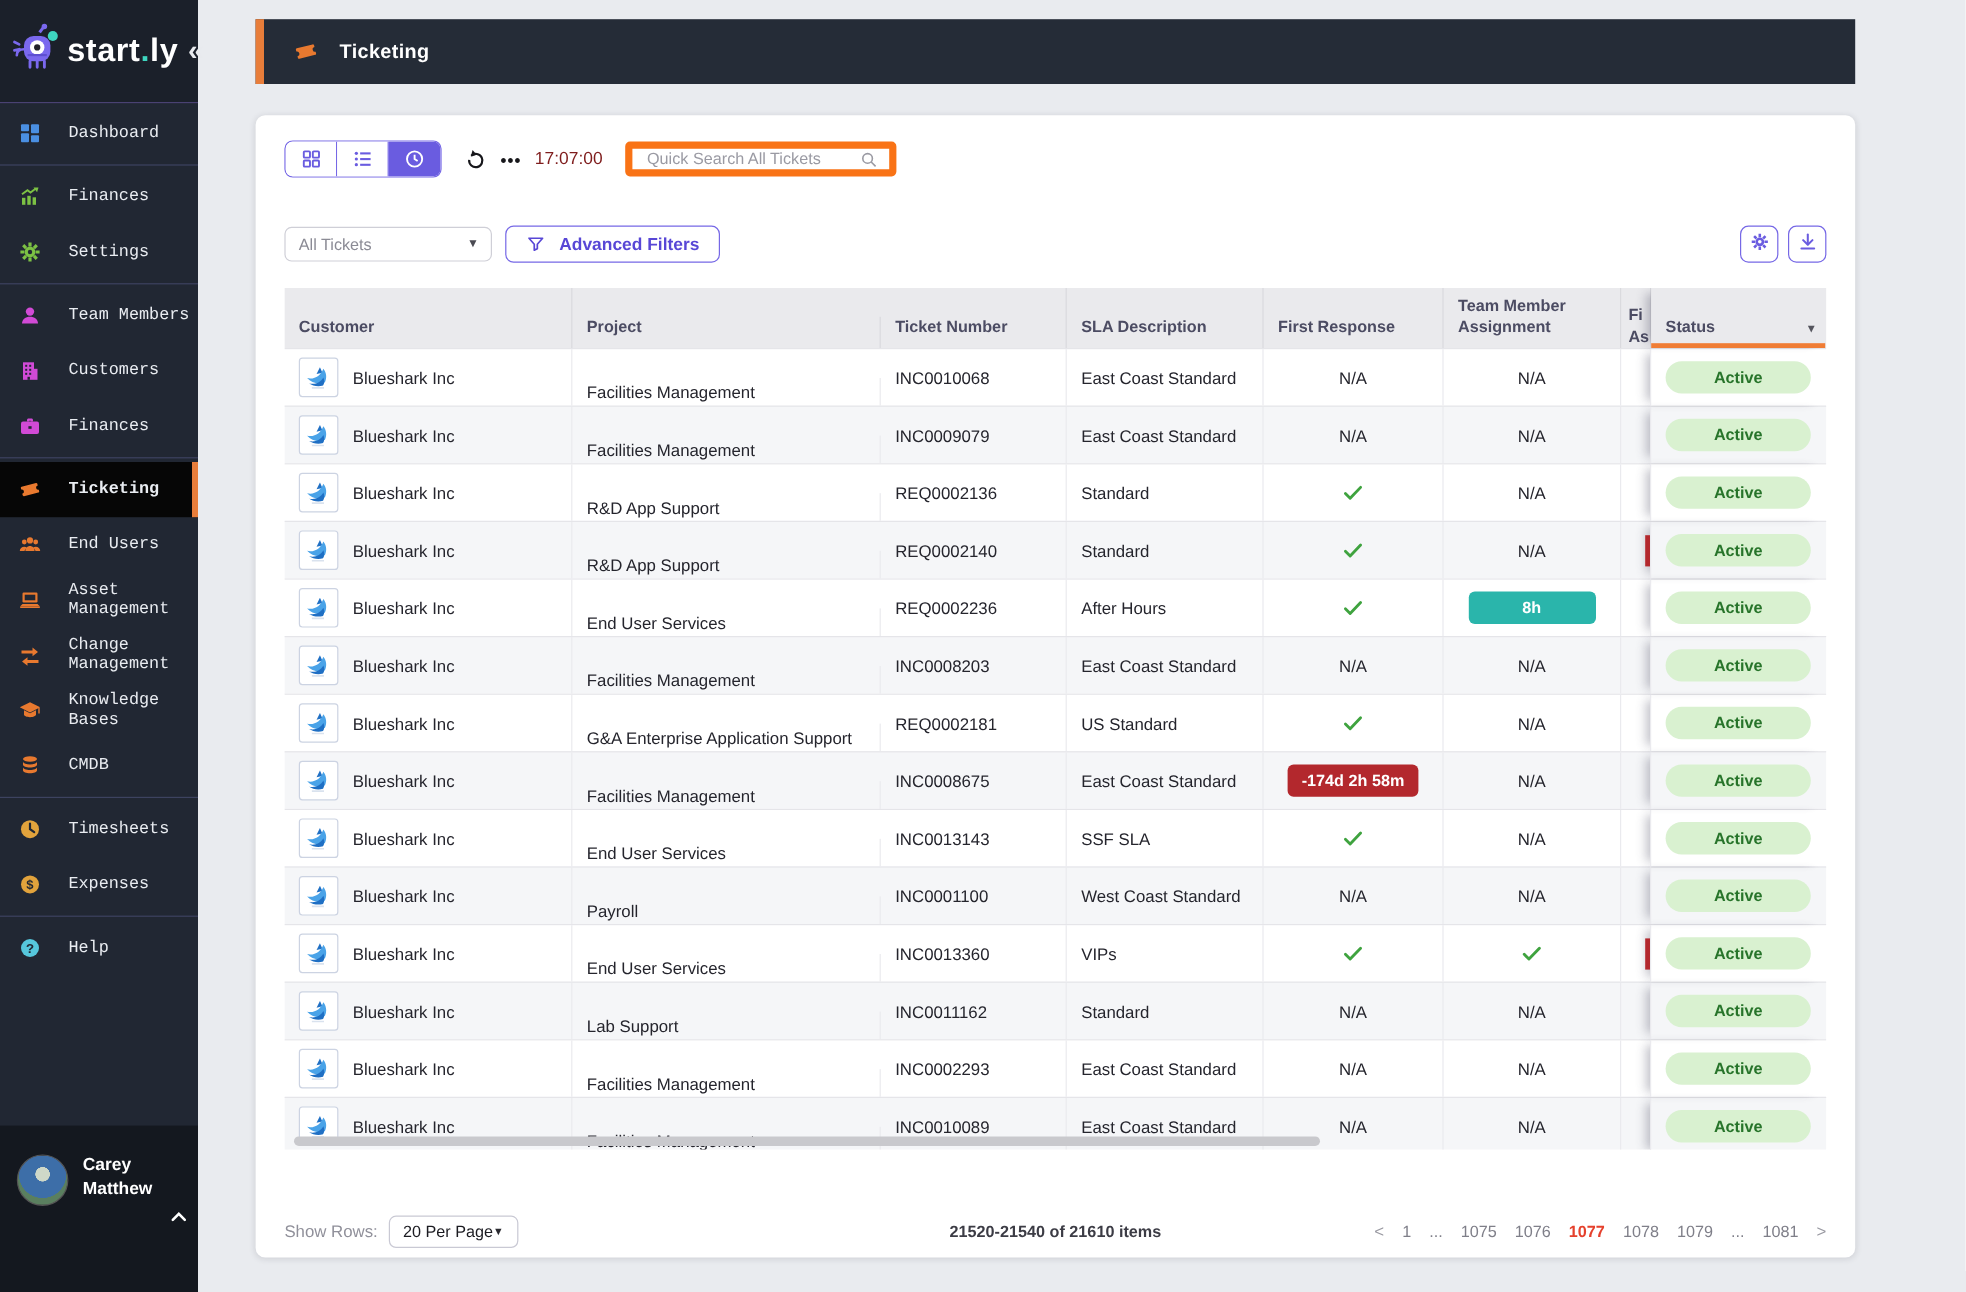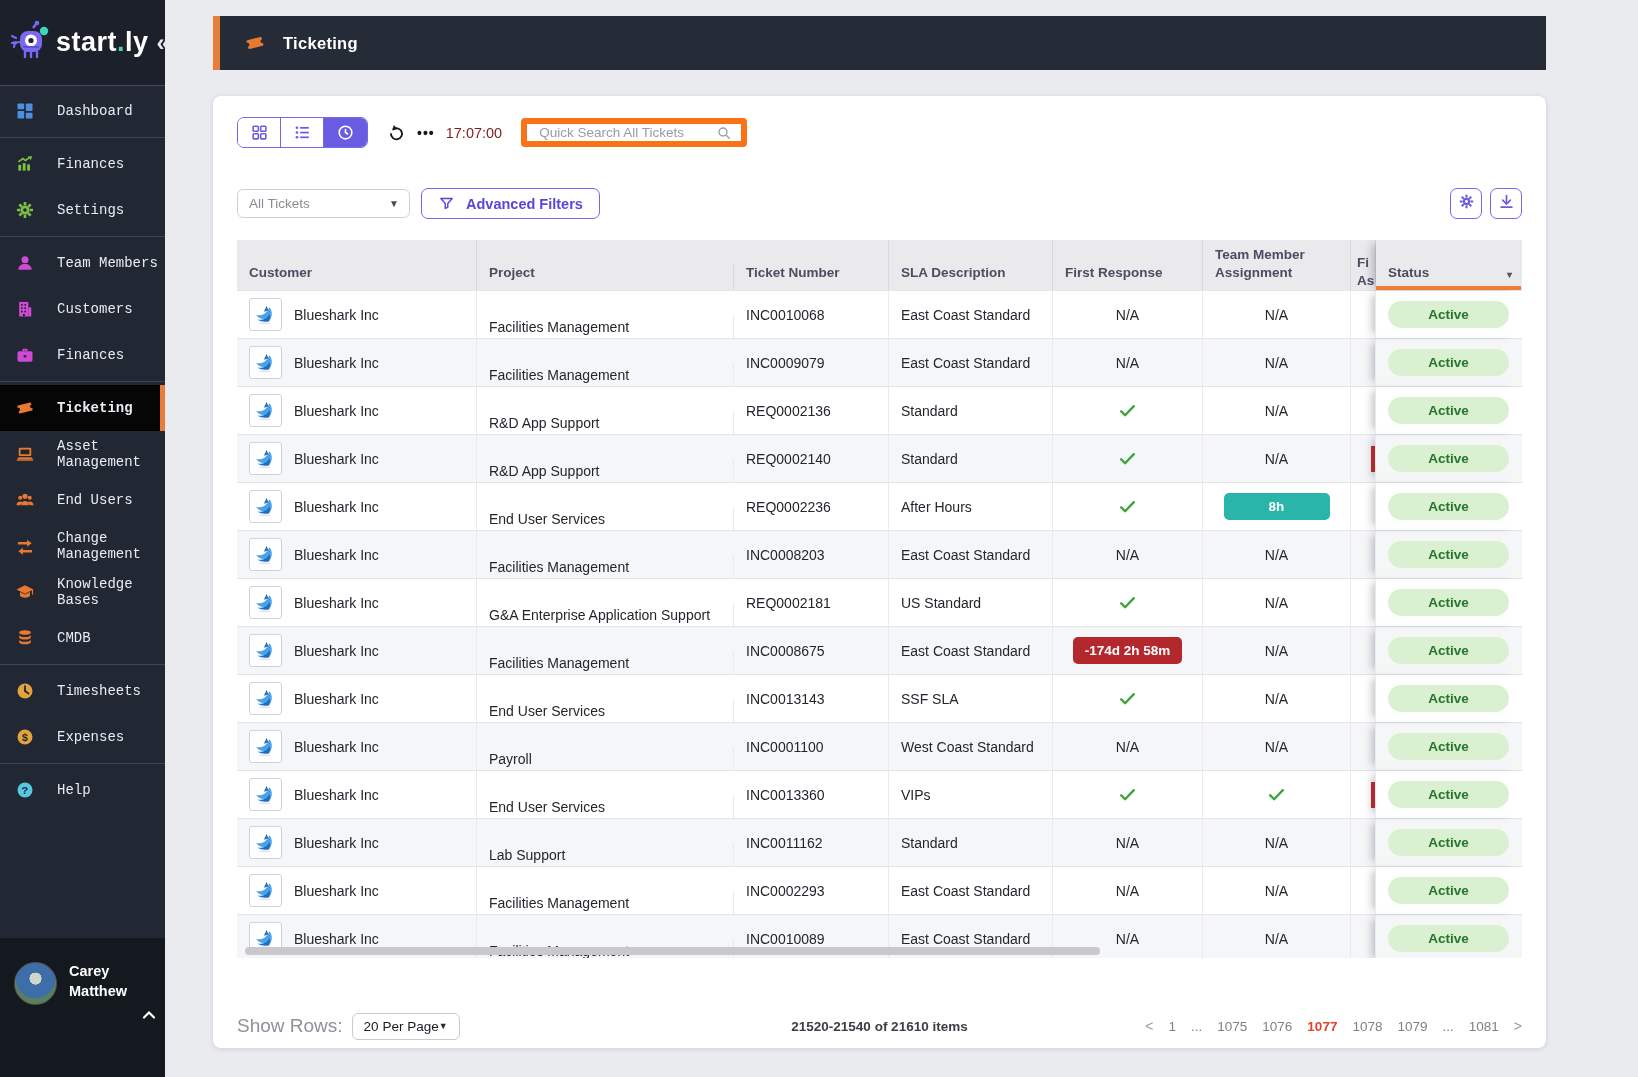--- a/index.html
+++ b/index.html
@@ -80,21 +80,21 @@
   .status-pill { width:122px; height:27px; border-radius:14px; background:#d9f1d0; color:#27742a; font-weight:bold; font-size:13.5px; display:flex; align-items:center; justify-content:center; }
   .badge { border-radius:5px; color:#fff; font-weight:bold; font-size:13.5px; padding:6px 12px; white-space:nowrap; }
   .badge.danger { background:#b3282d; }
   .badge.teal { background:#2ab5ab; padding:6px 0; width:106px; text-align:center; }
   .check svg { width:19px; height:19px; display:block; }
   .edge-marker { position:absolute; right:0; top:11px; width:4px; height:26px; background:#b3282d; }
   .hscrollbar { position:absolute; left:8px; bottom:3px; width:855px; height:8px; background:#c9c9cd; border-radius:4px; cursor:pointer; }
 
   
   .card-footer { position:absolute; left:24px; right:24px; top:914px; height:32px; display:flex; align-items:center; }
-  .show-rows-label { color:#90909a; font-size:19px; }
+  .show-rows-label { color:#90909a; font-size:14px; }
   .per-page { margin-left:9px; border:1px solid #c9c9d4; border-radius:6px; height:27px; padding:0 11px; display:flex; align-items:center; gap:0; font-size:13.5px; color:#1b1b21; background:#fff; cursor:pointer; }
   .per-page .caret { font-size:9px; color:#2a2a30; }
   .items-summary { position:absolute; left:50%; transform:translateX(-50%); font-size:13.5px; font-weight:bold; color:#3c3c45; }
   .pagination { margin-left:auto; display:flex; align-items:center; gap:15px; font-size:13.5px; color:#7f7f89; }
   .pagination .page { cursor:pointer; }
   .pagination .page.active { color:#e5412d; font-weight:bold; }
   .pagination .arrow { color:#9a9aa2; font-size:14px; cursor:pointer; }
 </style>
 </head>
 <body>
@@ -199,38 +199,38 @@
             <g transform="rotate(-14 12 12)">
               <path d="M3.5 8.2c0-.6.5-1.1 1.1-1.1h14.8c.6 0 1.1.5 1.1 1.1v1.6a2.2 2.2 0 0 0 0 4.4v1.6c0 .6-.5 1.1-1.1 1.1H4.6c-.6 0-1.1-.5-1.1-1.1v-1.6a2.2 2.2 0 0 0 0-4.4z"></path>
             </g>
           </svg>
         </span>
         <span>Ticketing</span>
       </div>
       <div class="nav-item">
         <span class="nico">
           <svg viewBox="0 0 24 24" fill="#e8792f" style="color:#e8792f">
+            <circle cx="6.3" cy="9.2" r="2.4"></circle>
+            <circle cx="17.7" cy="9.2" r="2.4"></circle>
+            <circle cx="12" cy="7.6" r="3.1"></circle>
+            <path d="M1.8 18.3c0-2.8 2-4.4 4.5-4.4.9 0 1.8.2 2.5.7a6.9 6.9 0 0 0-2.3 3.7zM17.5 18.3a6.9 6.9 0 0 0-2.3-3.7c.7-.5 1.6-.7 2.5-.7 2.5 0 4.5 1.6 4.5 4.4zM7.4 18.3c0-3 2-5.2 4.6-5.2s4.6 2.2 4.6 5.2z"></path>
+          </svg>
+        </span>
+        <span>End Users</span>
+      </div>
+      <div class="nav-item">
+        <span class="nico">
+          <svg viewBox="0 0 24 24" fill="#e8792f" style="color:#e8792f">
             <rect x="4.5" y="4.5" width="15" height="10" rx="1.2"></rect>
             <rect x="6.7" y="6.7" width="10.6" height="5.6" fill="#212733"></rect>
             <path d="M2 18.5h20L19.5 16h-15z"></path>
             <rect x="2" y="18.5" width="20" height="1.6" rx=".8"></rect>
           </svg>
         </span>
         <span>Asset Management</span>
-      </div>
-      <div class="nav-item">
-        <span class="nico">
-          <svg viewBox="0 0 24 24" fill="#e8792f" style="color:#e8792f">
-            <circle cx="6.3" cy="9.2" r="2.4"></circle>
-            <circle cx="17.7" cy="9.2" r="2.4"></circle>
-            <circle cx="12" cy="7.6" r="3.1"></circle>
-            <path d="M1.8 18.3c0-2.8 2-4.4 4.5-4.4.9 0 1.8.2 2.5.7a6.9 6.9 0 0 0-2.3 3.7zM17.5 18.3a6.9 6.9 0 0 0-2.3-3.7c.7-.5 1.6-.7 2.5-.7 2.5 0 4.5 1.6 4.5 4.4zM7.4 18.3c0-3 2-5.2 4.6-5.2s4.6 2.2 4.6 5.2z"></path>
-          </svg>
-        </span>
-        <span>End Users</span>
       </div>
       <div class="nav-item">
         <span class="nico">
           <svg viewBox="0 0 24 24" fill="#e8792f" style="color:#e8792f">
             <path d="M3.5 7.2h11V4.4l5.5 4.3-5.5 4.3V10.2h-11z"></path>
             <path d="M20.5 16.8h-11V14l-5.5 4.3 5.5 4.3v-2.8h11z"></path>
           </svg>
         </span>
         <span>Change Management</span>
       </div>

